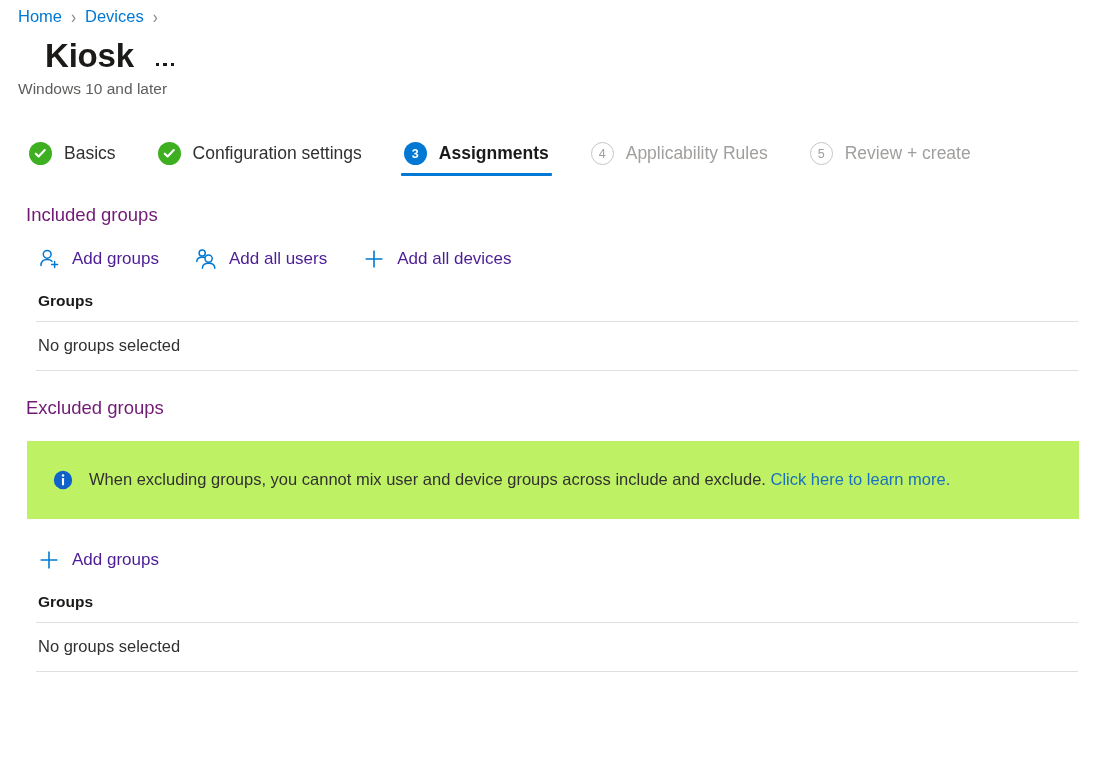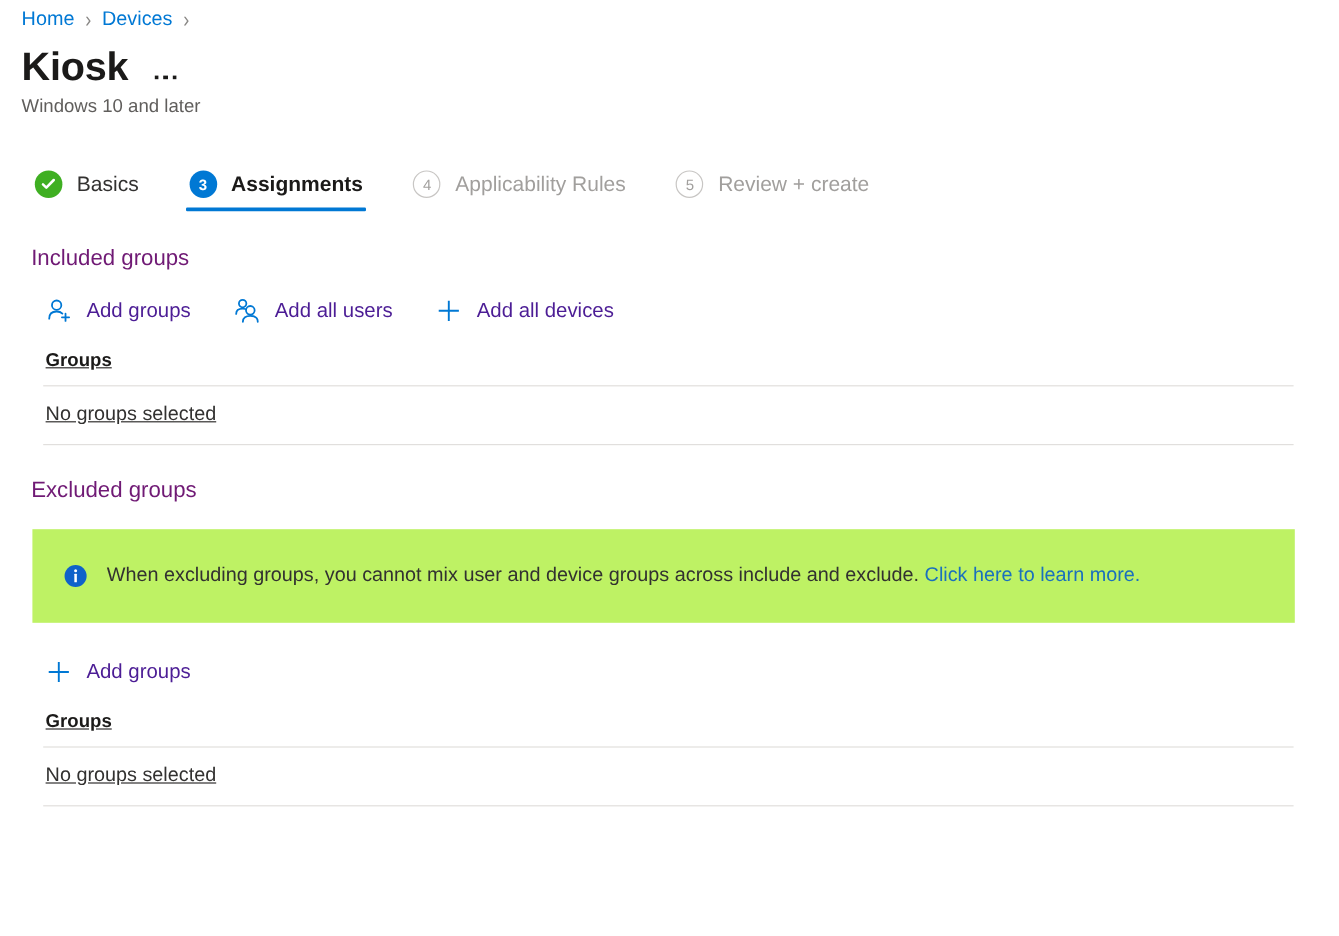--- a/index.html
+++ b/index.html
@@ -37,20 +37,21 @@
     transform: scaleY(1.25);
     display: inline-block;
   }
 
   
   .title-row {
     display: flex;
     align-items: center;
     padding: 8px 0 0 18px;
     height: 46px;
+    margin-left: 27px;
   }
   .page-title {
     font-size: 33px;
     font-weight: 600;
     color: #1b1a19;
     letter-spacing: -0.2px;
     line-height: 1;
   }
   .ellipsis-btn {
     margin-left: 22px;
@@ -178,21 +179,20 @@
     font-size: 17px;
     color: #4c1d95;
     white-space: nowrap;
   }
 
   
   .table {
     margin-top: 16px;
     padding-left: 10px;
     width: 1052px;
-    text-decoration: underline;
   }
   .table-head {
     font-size: 15.5px;
     font-weight: 700;
     color: #1b1a19;
     padding: 2px 0 11px 2px;
   }
   .table-divider {
     height: 1px;
     background: #e1dfdd;
@@ -258,20 +258,31 @@
       <div class="tab-badge done">
         <svg width="13" height="13" viewBox="0 0 13 13" aria-hidden="true">
           <path d="M1.8 6.7 L4.6 9.4 L10.8 3.0" fill="none" stroke="#ffffff" stroke-width="2.1" stroke-linecap="round" stroke-linejoin="round"></path>
         </svg>
       </div>
       <div class="tab-label">Basics</div>
     </div>
     <div class="tab-underline"></div>
   </div>
 
+  <div class="tab is-done">
+    <div class="tab-inner">
+      <div class="tab-badge done">
+        <svg width="13" height="13" viewBox="0 0 13 13" aria-hidden="true">
+          <path d="M1.8 6.7 L4.6 9.4 L10.8 3.0" fill="none" stroke="#ffffff" stroke-width="2.1" stroke-linecap="round" stroke-linejoin="round"></path>
+        </svg>
+      </div>
+      <div class="tab-label">Configuration settings</div>
+    </div>
+    <div class="tab-underline"></div>
+  </div>
 
   <div class="tab is-current">
     <div class="tab-inner">
       <div class="tab-badge current">3</div>
       <div class="tab-label">Assignments</div>
     </div>
     <div class="tab-underline"></div>
   </div>
 
   <div class="tab is-pending">

